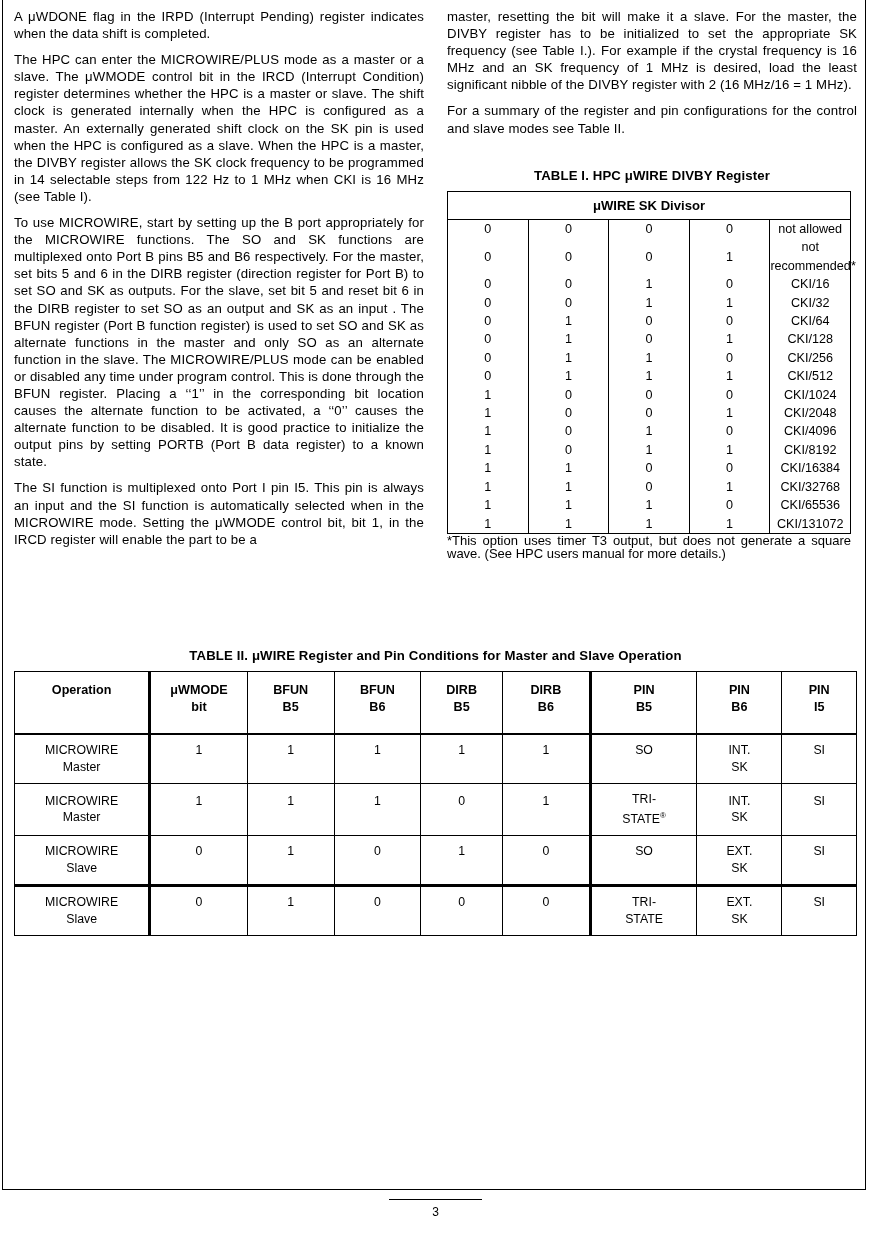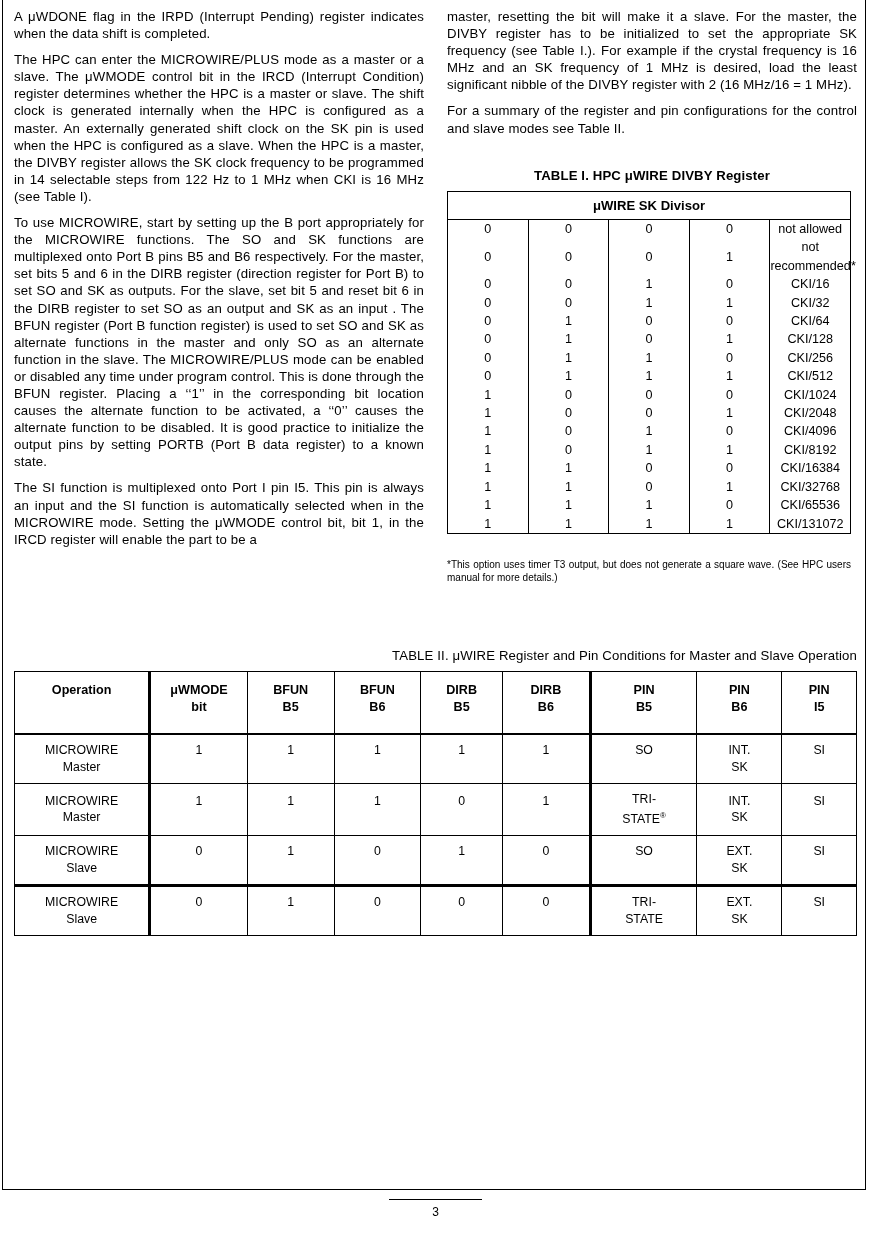--- a/index.html
+++ b/index.html
@@ -115,38 +115,38 @@
     line-height: 26px;
   }
   #table1 tbody tr td {
     border-top: none;
     border-bottom: none;
   }
   #table1 tbody tr:first-child td { border-top: 1px solid #000; }
   #table1 tbody tr:last-child td  { border-bottom: none; }
 
   .t1-footnote {
-    margin-top: 24px;
-    font-size: 10px;
+    margin-top: 0;
+    font-size: 13px;
     line-height: 13.3px;
     text-align: justify;
     width: 404px;
   }
 
   
   #table2-wrap {
     position: absolute;
     left: 14px;
     top: 648px;
     width: 843px;
   }
   #table2-caption {
     font-size: 13.2px;
-    font-weight: normal;
-    text-align: right;
+    font-weight: bold;
+    text-align: center;
     margin-bottom: 8px;
     letter-spacing: 0.01em;
   }
   #table2 {
     width: 843px;
     border: 1.4px solid #000;
   }
   #table2 td, #table2 th {
     border: 1px solid #000;
     font-size: 12.3px;

